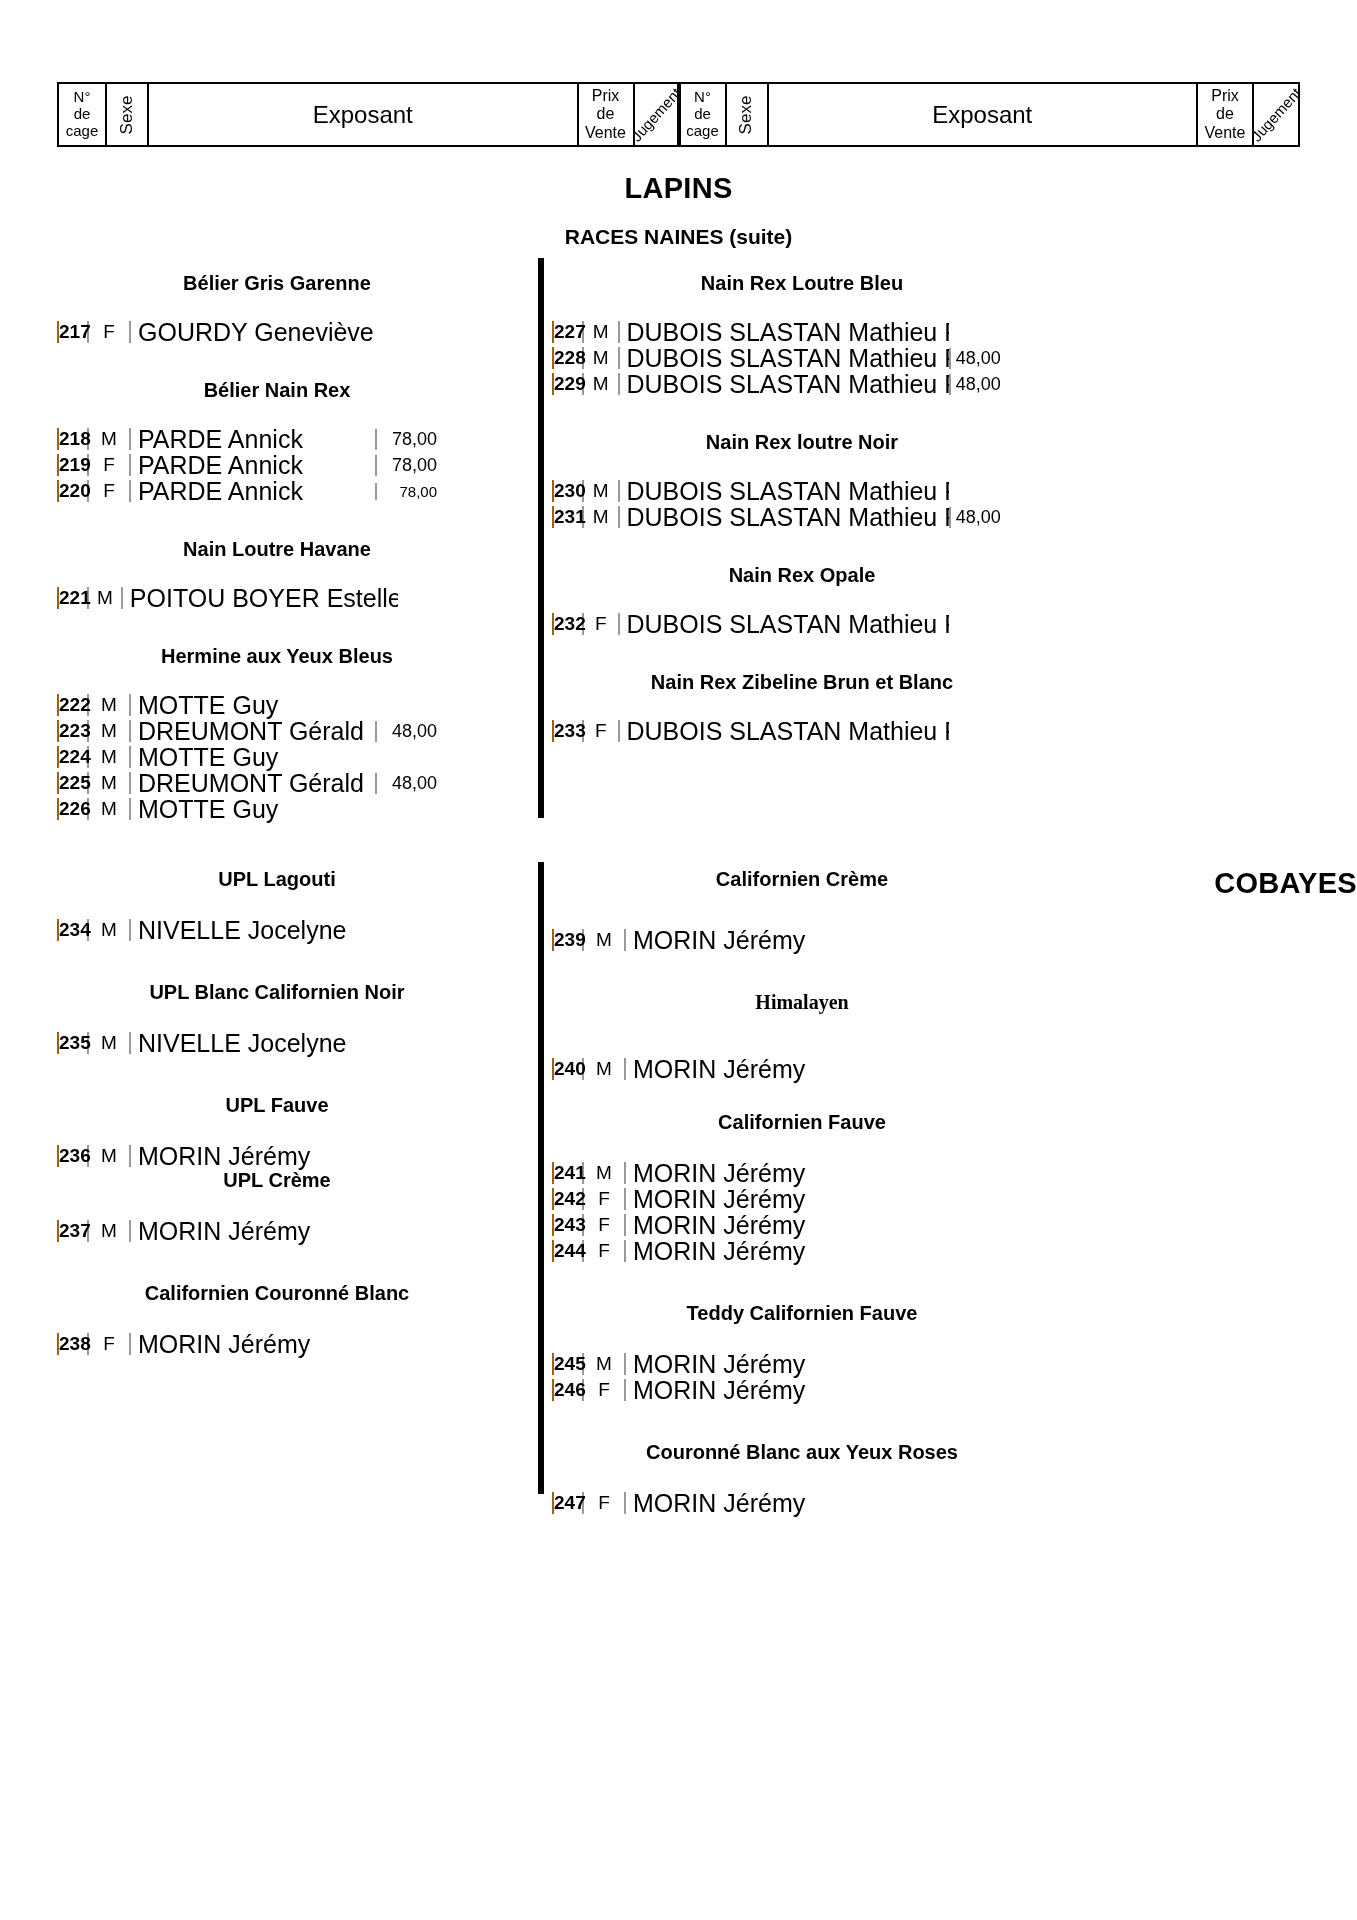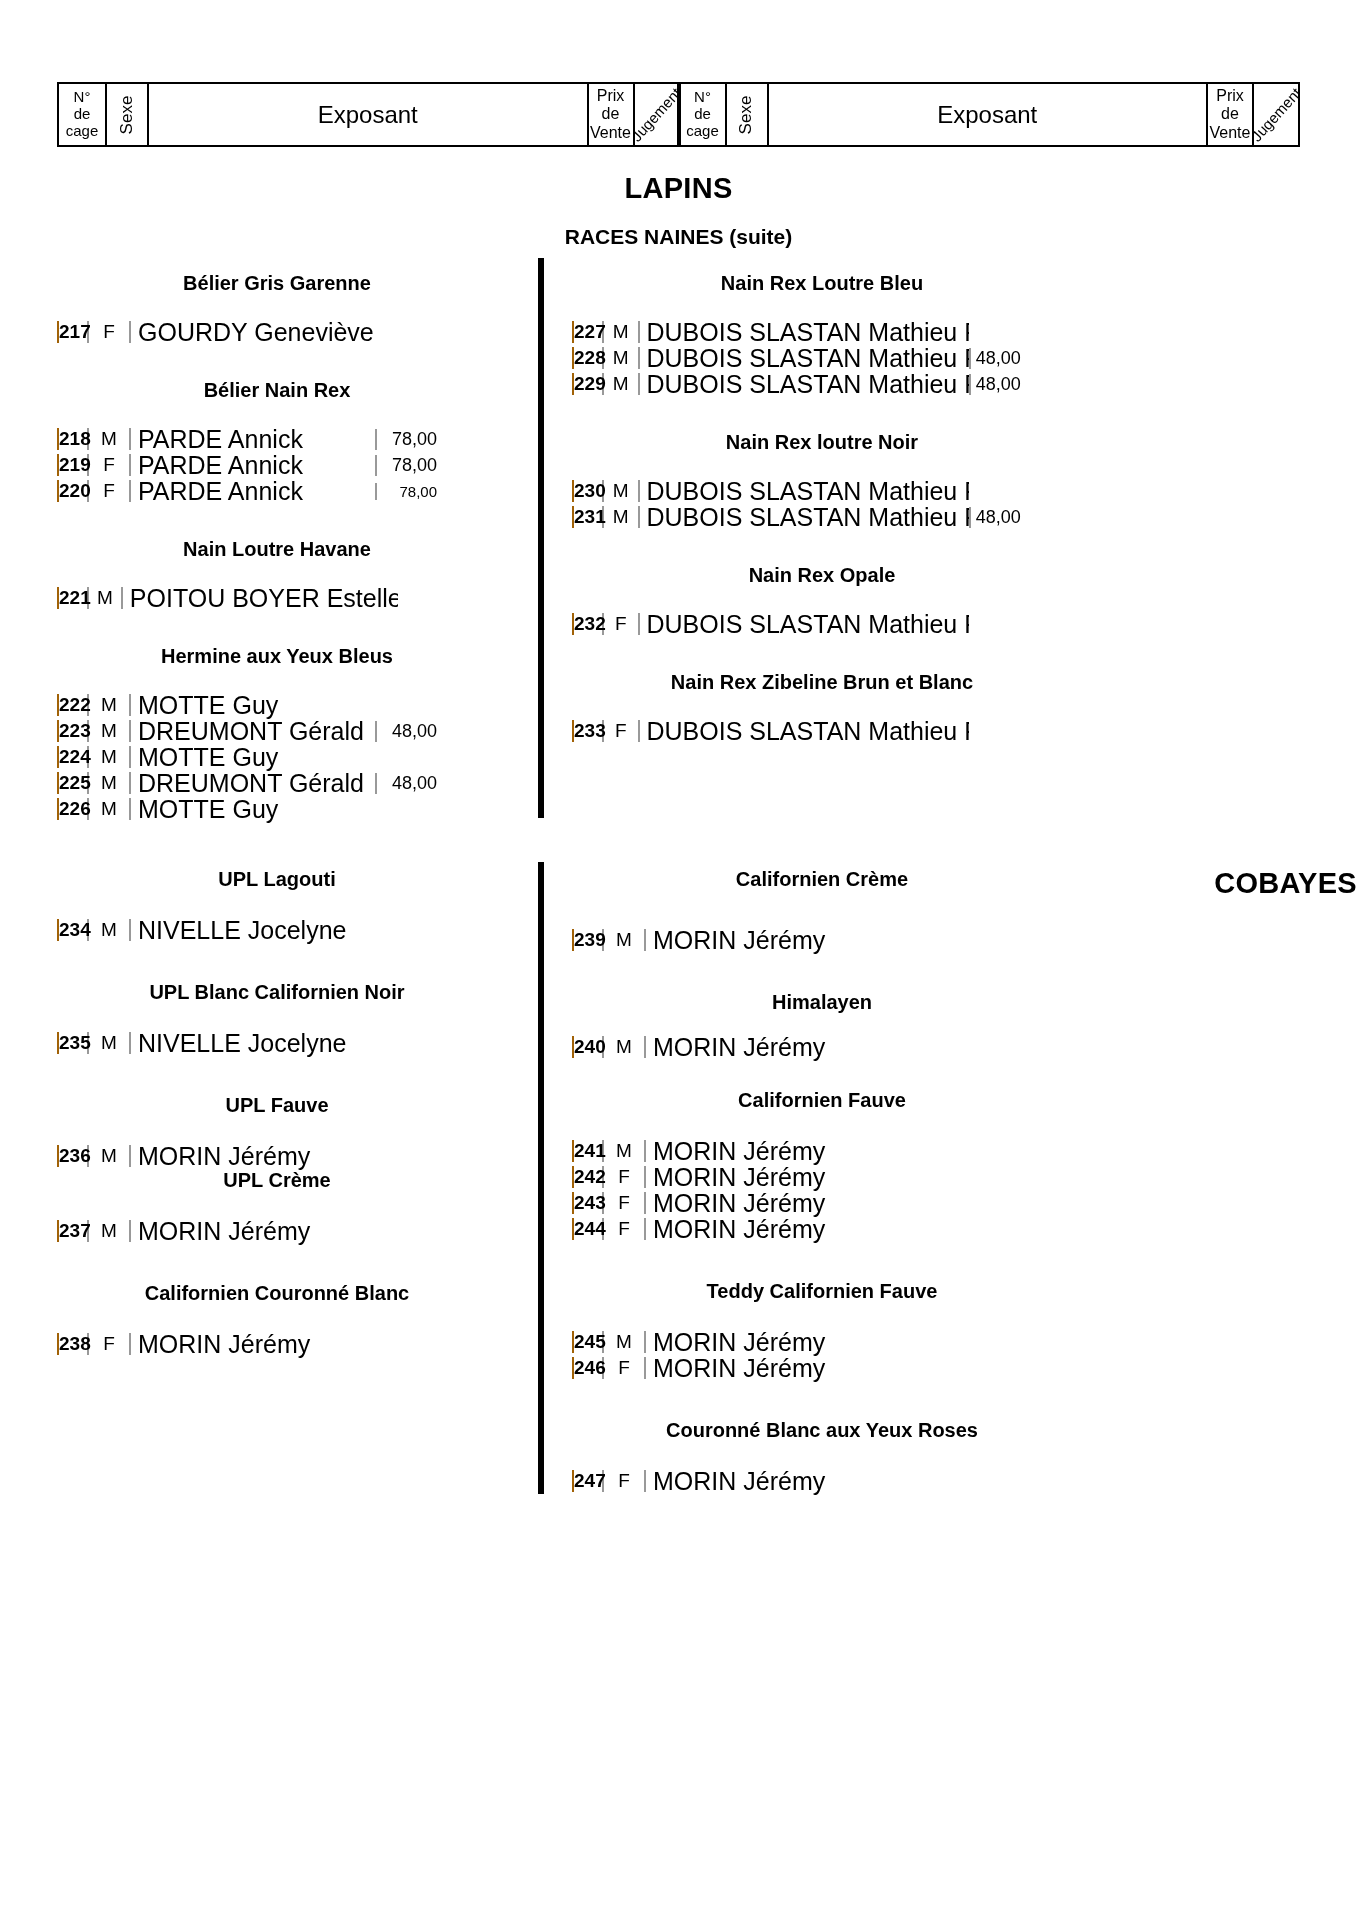--- a/index.html
+++ b/index.html
@@ -18,21 +18,21 @@
   }
   .hcell{
     border-right:2px solid #000;box-sizing:border-box;
     display:flex;align-items:center;justify-content:center;
     position:relative;overflow:hidden;
   }
   .hcell:last-child{border-right:none;}
   .h-num{width:48px;}
   .h-sexe{width:42px;}
   .h-expo{flex:1 1 auto;}
-  .h-prix{width:46px;}
+  .h-prix{width:56px;}
   .h-jug{width:44px;}
   .num-stack{
     display:flex;flex-direction:column;align-items:center;justify-content:center;
     font-size:15px;line-height:1.12;
   }
   .prix-stack{
     display:flex;flex-direction:column;align-items:center;justify-content:center;
     font-size:16px;line-height:1.15;
   }
   .vert-text{
@@ -59,21 +59,21 @@
   }
 
   
   .center-rule{
     position:absolute;left:538px;width:6px;background:#000;
   }
 
   
   .col{position:absolute;}
   .col-left{left:57px;width:440px;}
-  .col-right{left:572px;width:500px;}
+  .col-right{left:552px;width:500px;}
 
   
   .breed{
     text-align:center;font-size:20px;font-weight:bold;
     white-space:nowrap;
   }
 
   
   .row{
     display:flex;align-items:center;height:26px;
@@ -344,21 +344,21 @@
 
   <div class="col col-right" id="cobayes-right" style="top:868px;">
       <div class="breed" style="margin-top: 0px; margin-bottom: 36px;">Californien Crème</div>
       <div class="row">
         <div class="c-cage">239</div>
         <div class="c-sexe">M</div>
         <div class="c-expo">MORIN Jérémy</div>
         <div class="c-prix"></div>
         <div class="c-jug"></div>
       </div>
-      <div class="breed" style="margin-top: 38px; margin-bottom: 20px;">Himalayen</div>
+      <div class="breed" style="margin-top: 38px; margin-bottom: 42px; font-family: Liberation Serif, serif;">Himalayen</div>
       <div class="row">
         <div class="c-cage">240</div>
         <div class="c-sexe">M</div>
         <div class="c-expo">MORIN Jérémy</div>
         <div class="c-prix"></div>
         <div class="c-jug"></div>
       </div>
       <div class="breed" style="margin-top: 29px; margin-bottom: 26px;">Californien Fauve</div>
       <div class="row">
         <div class="c-cage">241</div>

